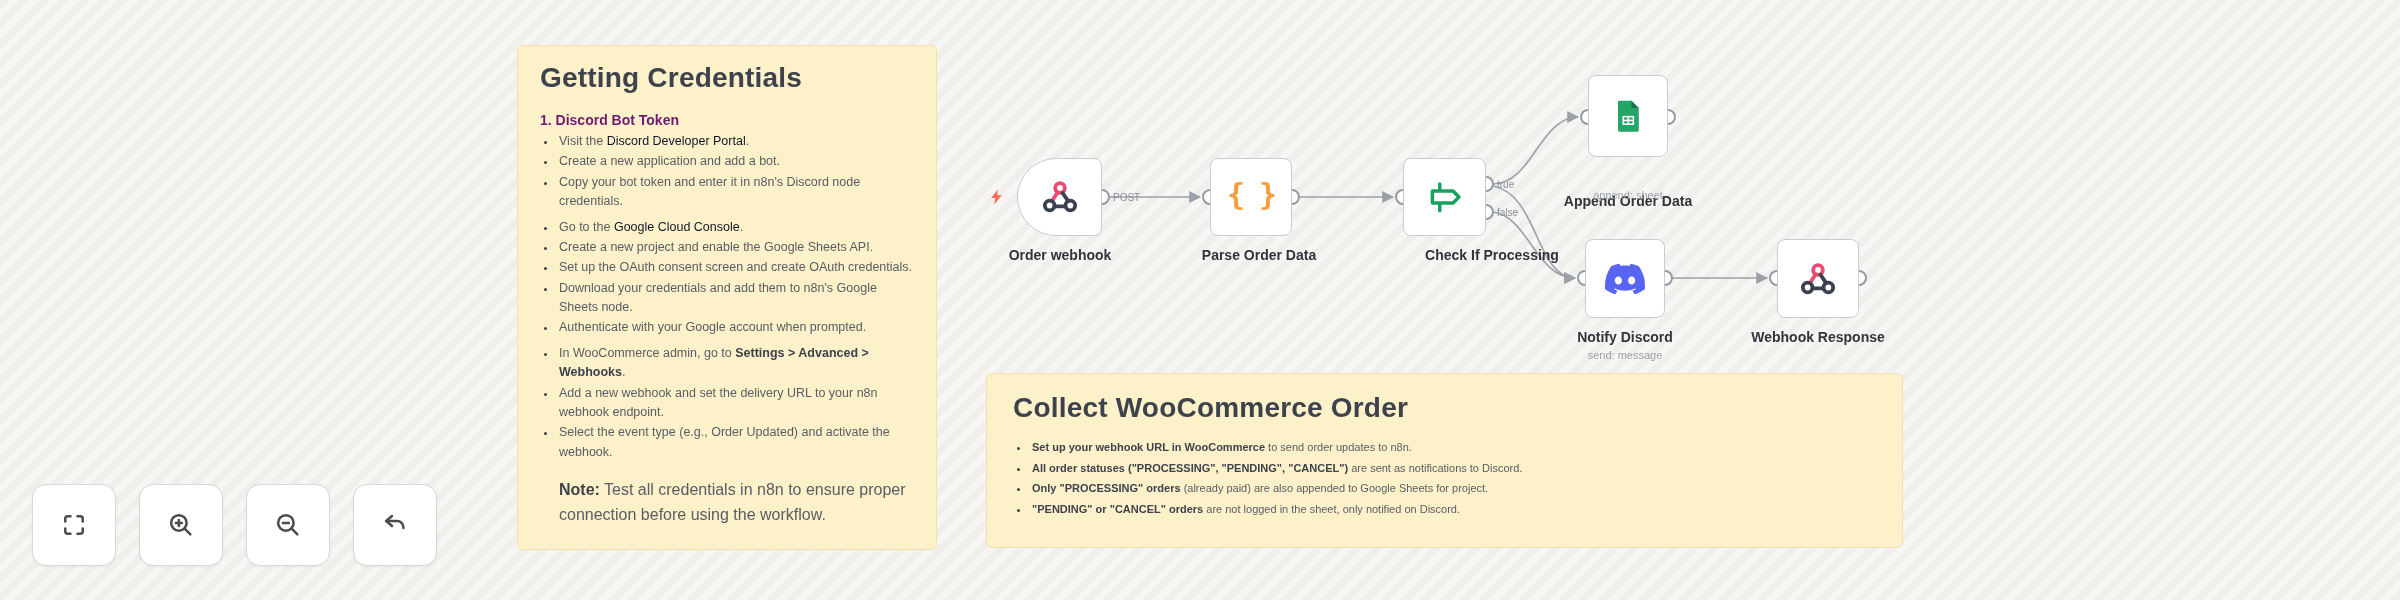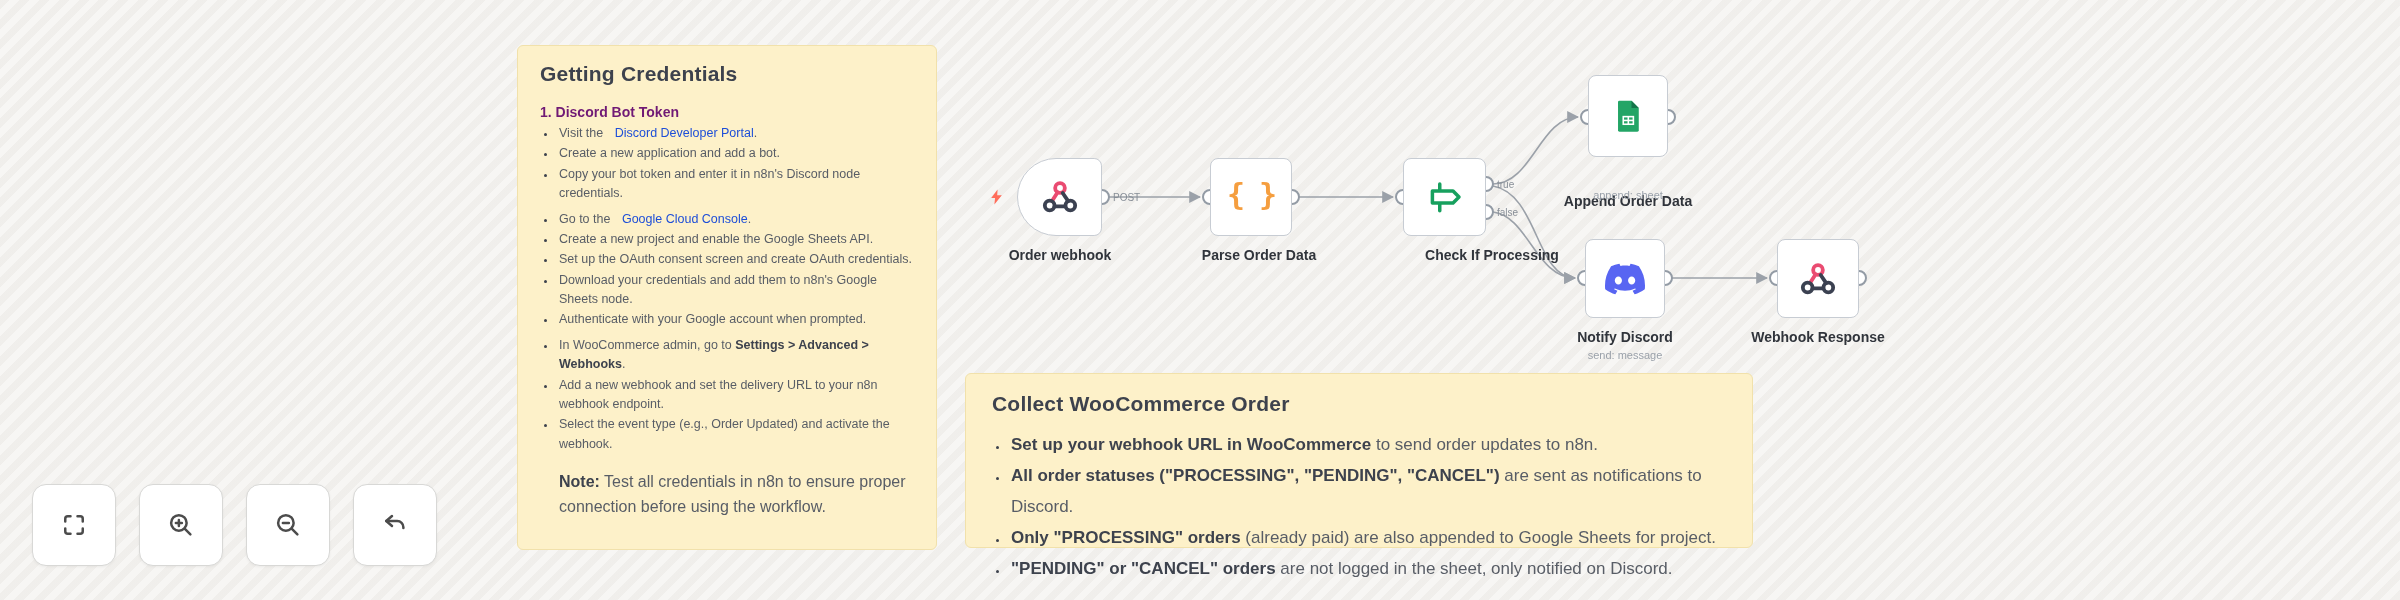--- a/index.html
+++ b/index.html
@@ -16,38 +16,38 @@
 
   
   .sticky {
     position: absolute;
     background: #fdf1c9;
     border: 1px solid #f1e1ab;
     border-radius: 6px;
     color: #585d66;
   }
   .sticky-title {
-    font-size: 21px; font-weight: bold; color: #3d424d;
+    font-size: 28px; font-weight: bold; color: #3d424d;
     margin: 0 0 14px 0; letter-spacing: .2px;
   }
   .s-heading {
     font-size: 14px; font-weight: bold; color: #701a75;
     margin: 18px 0 4px 0;
   }
   .sticky ul { margin: 4px 0 6px 0; padding-left: 17px; }
   .sticky li {
     font-size: 12.5px; line-height: 1.55; color: #585d66;
     margin: 1px 0; padding-left: 2px;
   }
   .sticky li::marker { color: #3d424d; font-size: 11px; }
-  .sticky a { color: #1d4ed8; text-decoration: none; cursor: pointer; margin-left: 8px; }
+  .sticky a { color: #0f172a; text-decoration: none; cursor: pointer; }
   .sticky b { color: #3d424d; }
   .note { margin: 16px 0 0 19px; font-size: 16px; line-height: 1.55; }
   #sticky-collect ul { margin-top: 10px; }
-  #sticky-collect li { font-size: 17px; line-height: 1.78; }
+  #sticky-collect li { font-size: 11px; line-height: 1.78; }
 
   
   .node {
     position: absolute;
     background: #ffffff;
     border: 1.6px solid #c7ccd3;
     border-radius: 8px;
     display: flex; align-items: center; justify-content: center;
     cursor: pointer;
   }
@@ -107,21 +107,21 @@
 
   <ul>
     <li><span>In WooCommerce admin, go to </span><b>Settings &gt; Advanced &gt; Webhooks</b><span>.</span></li>
     <li>Add a new webhook and set the delivery URL to your n8n webhook endpoint.</li>
     <li>Select the event type (e.g., Order Updated) and activate the webhook.</li>
   </ul>
 
   <p class="note"><b>Note:</b><span> Test all credentials in n8n to ensure proper connection before using the workflow.</span></p>
 </div>
 
-<div class="sticky" id="sticky-collect" style="left:965px; top:373px; width:788px; height:175px; padding:18px 26px;">
+<div class="sticky" id="sticky-collect" style="left:986px; top:373px; width:917px; height:175px; padding:18px 26px;">
   <h1 class="sticky-title">Collect WooCommerce Order</h1>
   <ul>
     <li><b>Set up your webhook URL in WooCommerce</b><span> to send order updates to n8n.</span></li>
     <li><b>All order statuses ("PROCESSING", "PENDING", "CANCEL")</b><span> are sent as notifications to Discord.</span></li>
     <li><b>Only "PROCESSING" orders</b><span> (already paid) are also appended to Google Sheets for project.</span></li>
     <li><b>"PENDING" or "CANCEL" orders</b><span> are not logged in the sheet, only notified on Discord.</span></li>
   </ul>
 </div>
 
 <svg id="edges" width="2400" height="600" viewBox="0 0 2400 600">

